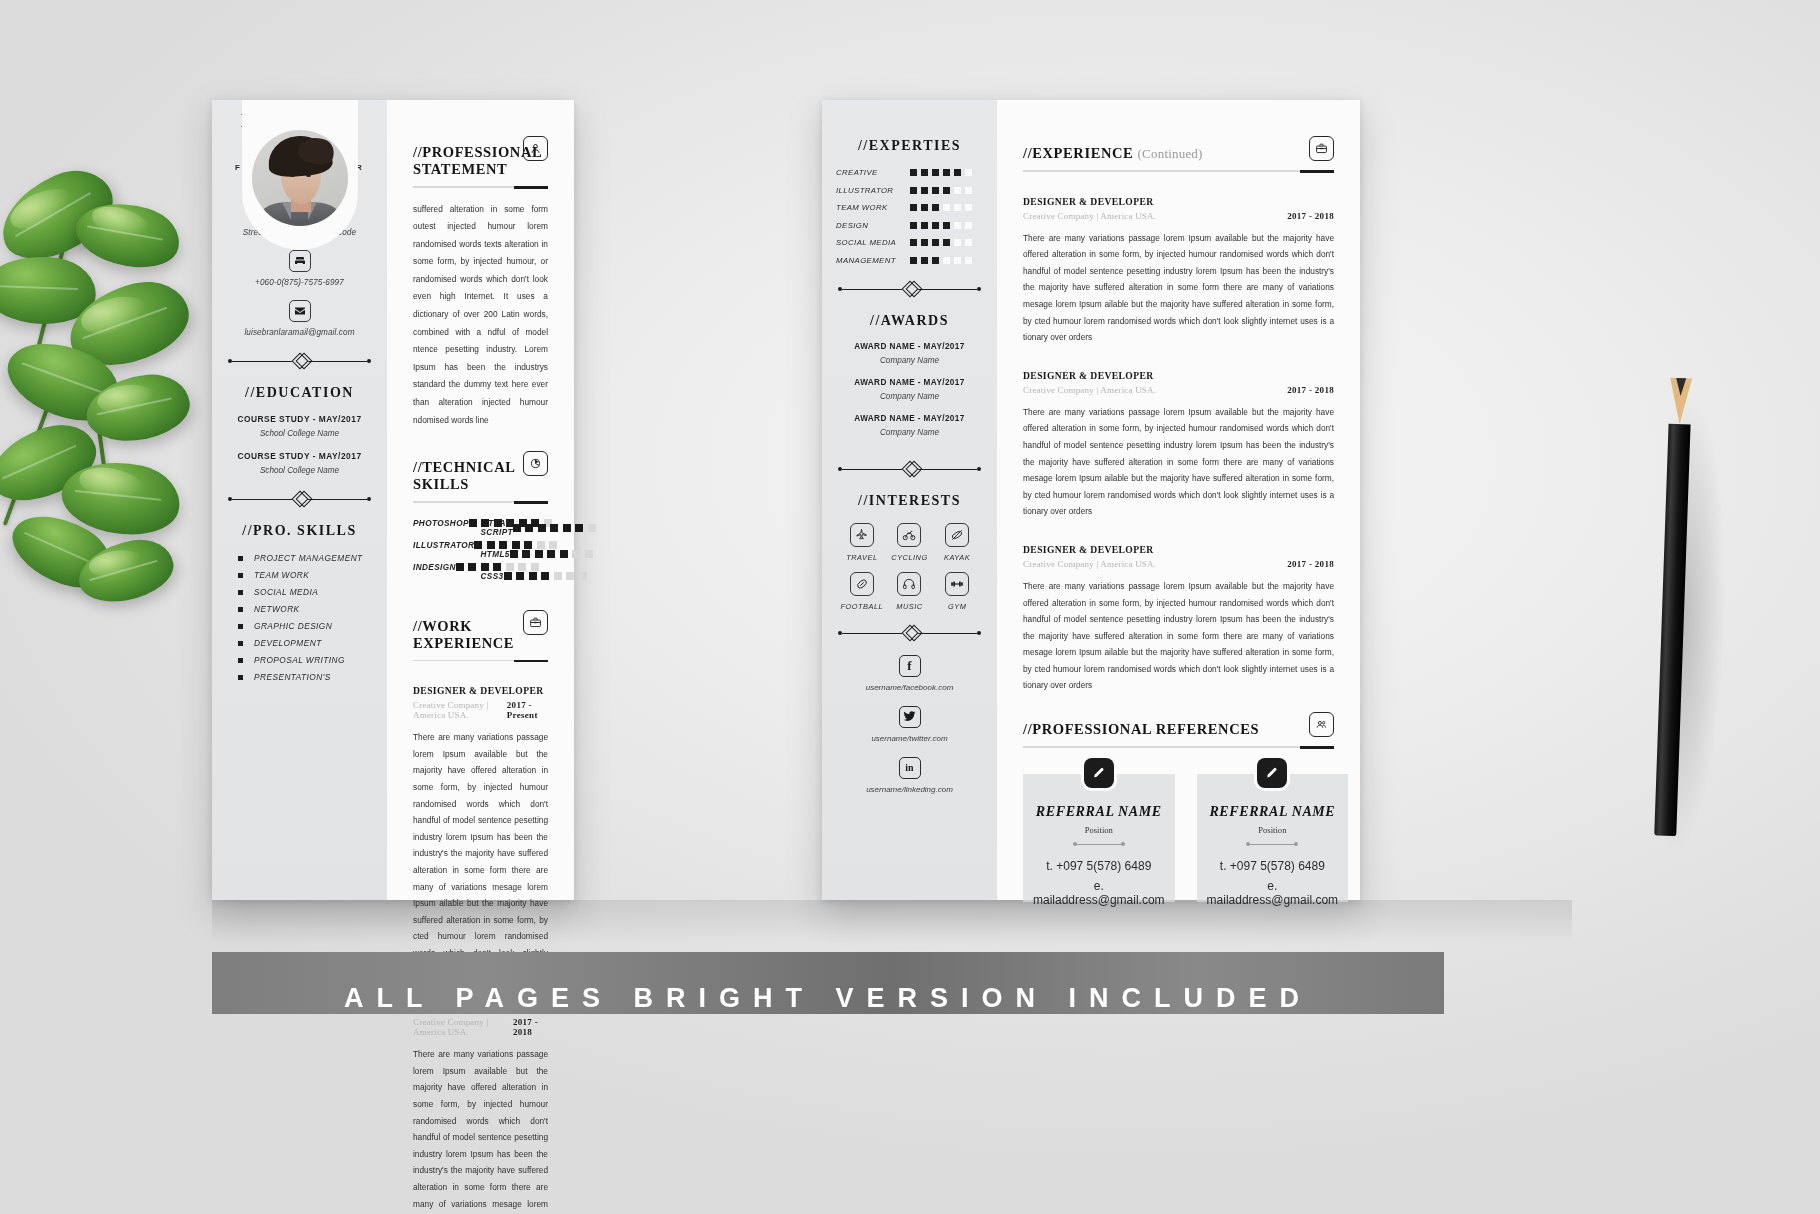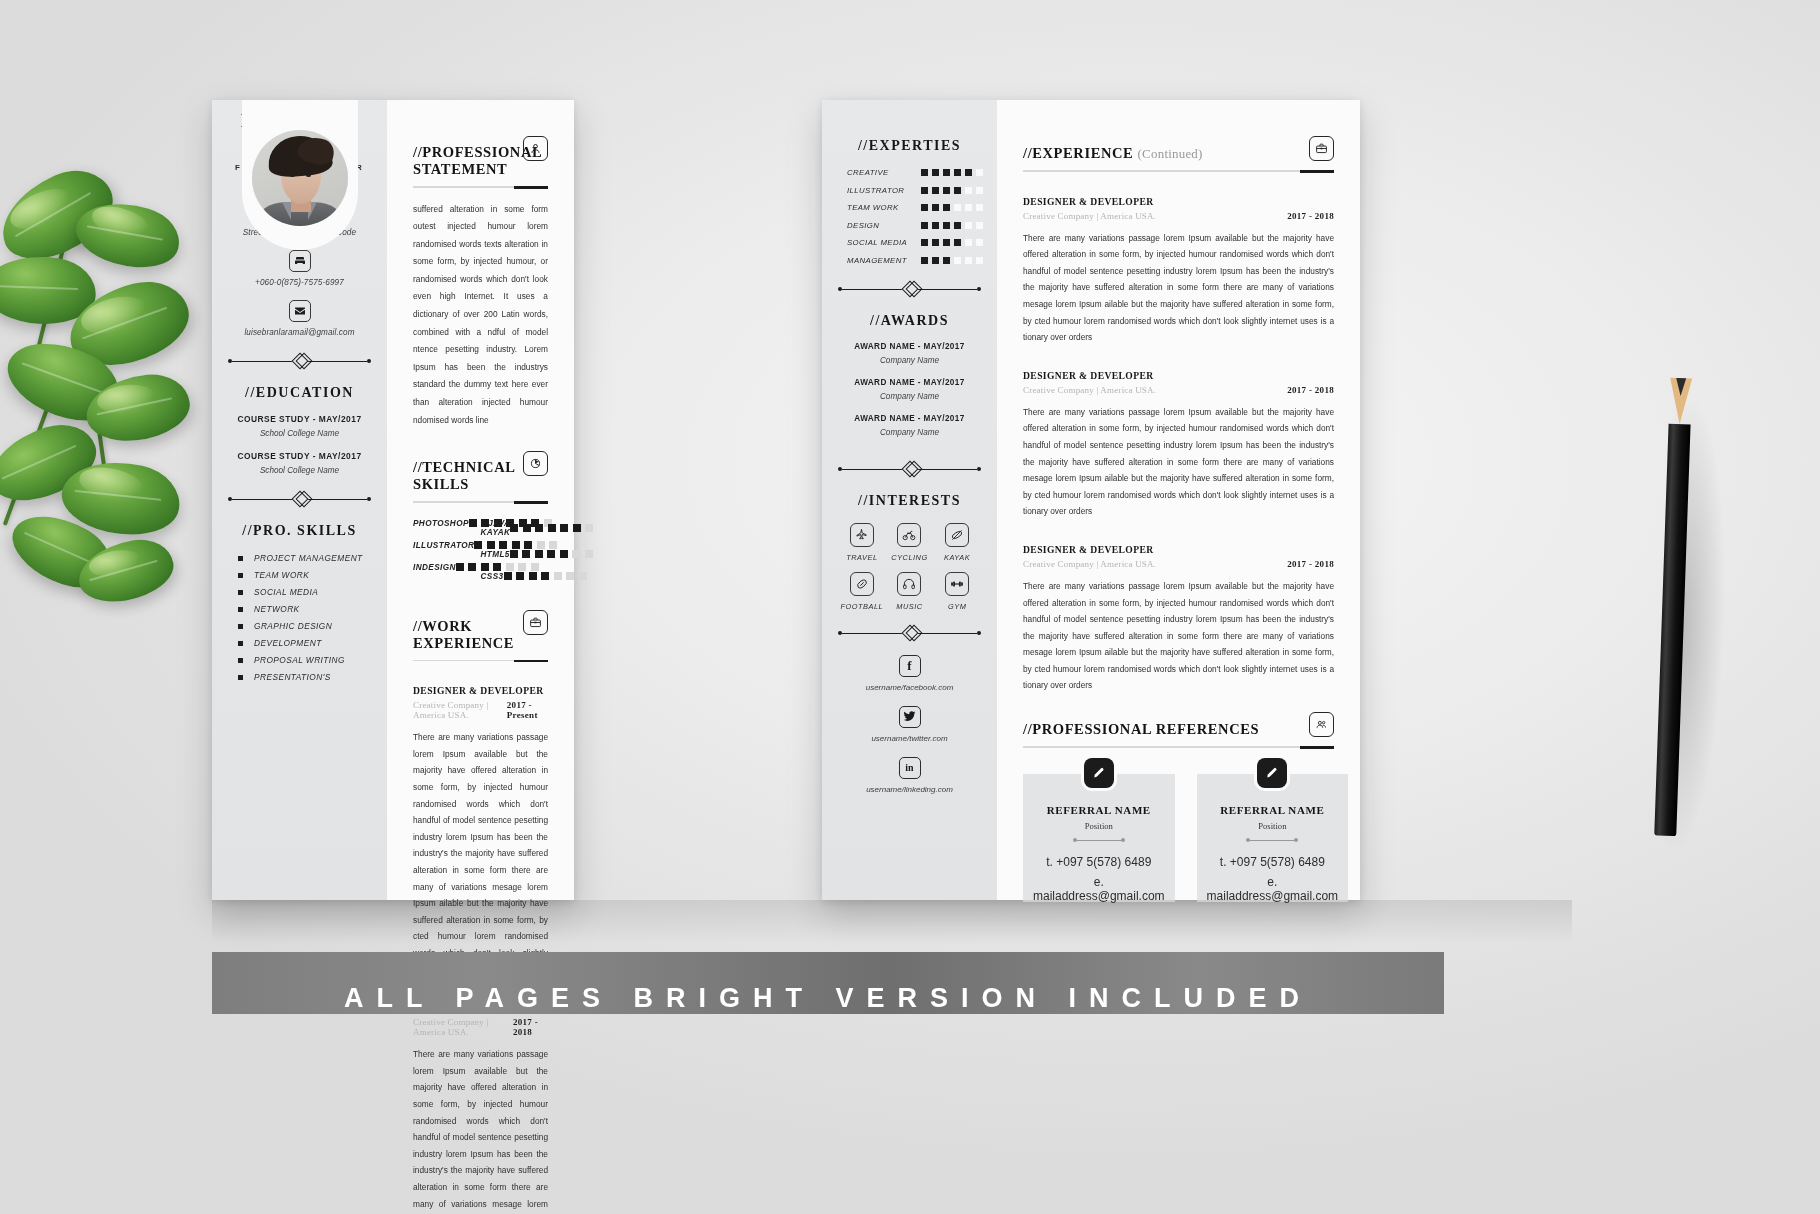--- a/index.html
+++ b/index.html
@@ -193,21 +193,21 @@
 
   .job { margin-top:24px; }
   .job-title { font-family:"Liberation Serif", serif; font-weight:700; font-size:9.6px; letter-spacing:.4px; color:#151515; }
   .job-meta { display:flex; justify-content:space-between; align-items:baseline; margin-top:4px; }
   .job-company { font-family:"Liberation Serif", serif; font-size:9px; color:#b4b4b4; letter-spacing:.2px; }
   .job-dates { font-family:"Liberation Serif", serif; font-weight:700; font-size:9px; color:#1d1d1d; letter-spacing:.3px; }
   .job-desc { font-size:8.3px; line-height:2.0; color:#303030; text-align:justify; margin-top:9px; }
 
   
   .exp-list { margin-top:14px; padding:0 14px; }
-  .exp-row { display:flex; align-items:center; margin-bottom:8.5px;justify-content:flex-end; }
+  .exp-row { display:flex; align-items:center; margin-bottom:8.5px; }
   .exp-label { font-size:7.8px; font-style:italic; letter-spacing:.4px; color:#2b2b2b; width:74px; }
   .exp-dots { display:flex; gap:4px; }
   .exp-dot { width:7px;height:7px;background:#1d1d1d; }
   .exp-dot.off { background:#fafafa; }
 
   .award-item { text-align:center; margin-top:13px; }
   .award-title { font-size:8.2px; font-weight:700; letter-spacing:.4px; color:#1f1f1f; }
   .award-sub { font-size:8.2px; font-style:italic; color:#3f3f3f; margin-top:5px; }
 
   .interests { margin-top:14px; padding:0 16px; }
@@ -232,21 +232,21 @@
   .refcard {
     position:relative; flex:1; background:#e3e4e6; padding:30px 10px 18px; text-align:center;
     height:128px;
   }
   .refbadge {
     position:absolute; left:50%; top:-16px; margin-left:-15px;
     width:30px;height:30px; background:#1b1b1b; border-radius:8px;
     display:flex;align-items:center;justify-content:center;
     box-shadow:0 0 0 3px #fbfbfb;
   }
-  .refname { font-family:"Liberation Serif", serif; font-weight:700; font-size:11px; letter-spacing:.6px; color:#141414; }
+  .refname { font-family:"Liberation Serif", serif; font-weight:700; font-size:14px; letter-spacing:.6px; color:#141414;font-style:italic; }
   .refpos { font-family:"Liberation Serif", serif; font-size:8.6px; color:#343434; margin-top:5px; }
   .refrule { width:46px;height:1.2px;background:#9a9a9a;margin:9px auto 0; position:relative; }
   .refrule::before, .refrule::after {
     content:""; position:absolute; top:-1.5px; width:4px;height:4px;border-radius:50%;background:#9a9a9a;
   }
   .refrule::before{left:-3px;} .refrule::after{right:-3px;}
   .refline { font-size:12px; color:#2c2c2c; margin-top:14px; }
   .refline.second { margin-top:6px; }
 
   
@@ -465,21 +465,21 @@
               <span class="dot"></span>
               <span class="dot"></span>
               <span class="dot off"></span>
               <span class="dot off"></span>
               <span class="dot off"></span>
             </div>
           </div>
         </div>
       <div class="col" id="tskills-right">
           <div class="tsrow">
-            <div class="tslabel">JAVA KAYAK</div>
+            <div class="tslabel">TEAM SCRIPT</div>
             <div class="dots">
               <span class="dot"></span>
               <span class="dot"></span>
               <span class="dot"></span>
               <span class="dot"></span>
               <span class="dot"></span>
               <span class="dot"></span>
               <span class="dot off"></span>
             </div>
           </div>

